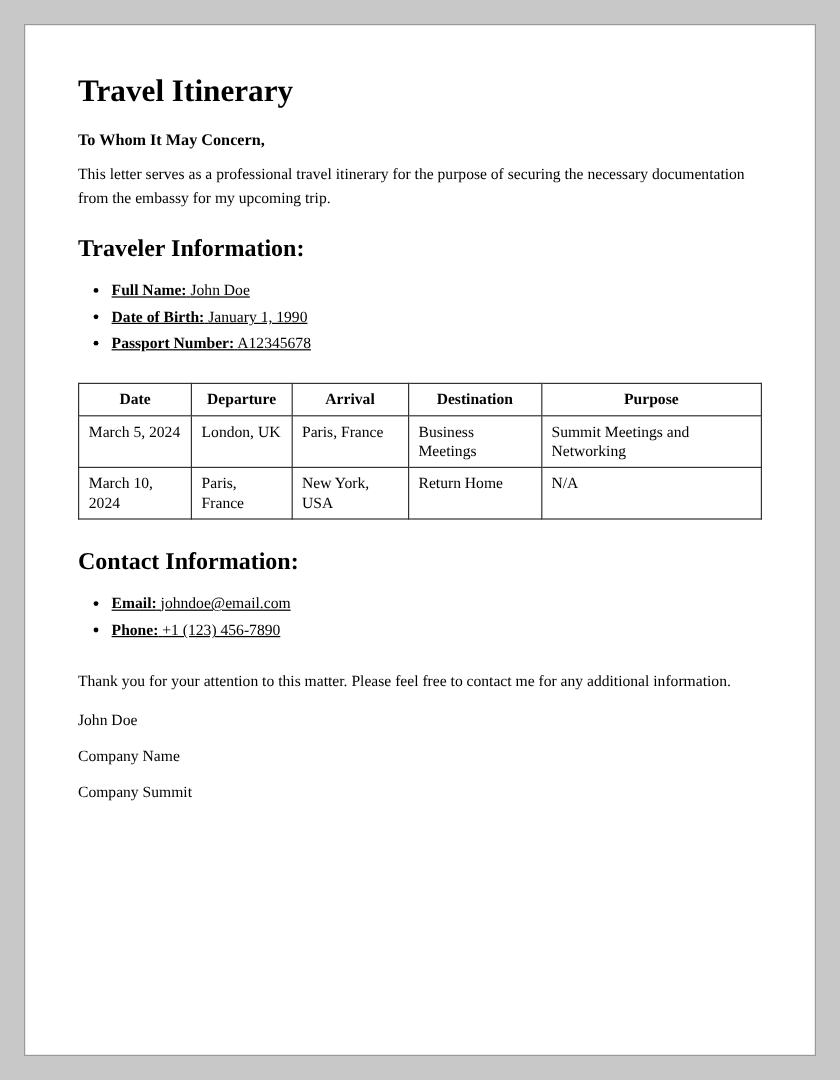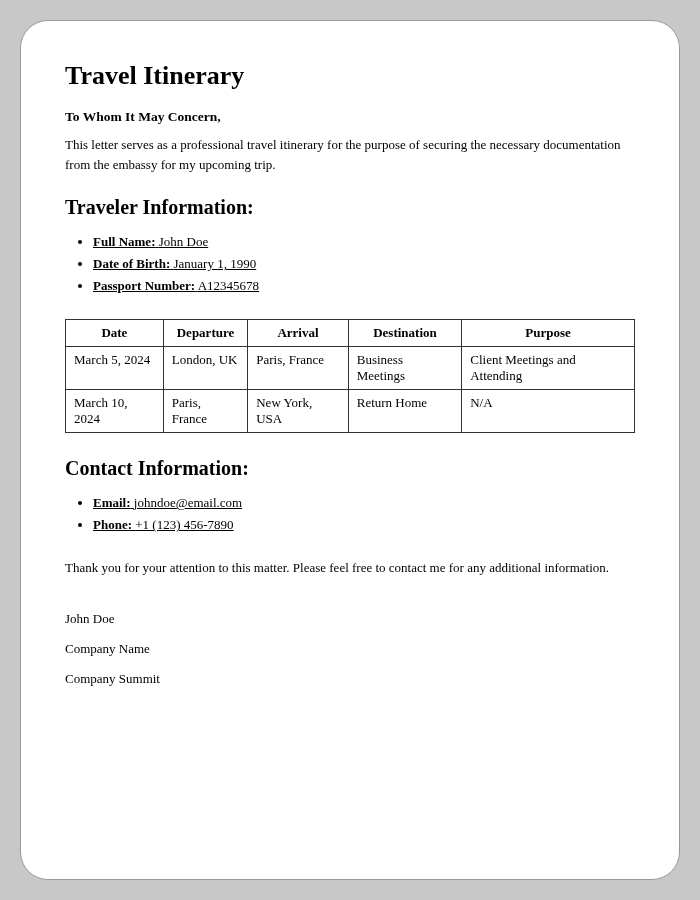--- a/index.html
+++ b/index.html
@@ -1,19 +1,18 @@
 <!DOCTYPE html>
 <html><head>
   <meta charset="utf-8">
   <style>
     * {
       box-sizing: border-box;
       margin: 0;
       padding: 0;
-      border-radius: 28px;
     }
 
     body {
       background: #c8c8c8;
       display: flex;
       justify-content: center;
       align-items: flex-start;
       min-height: 900px;
       padding: 20px;
       font-family: Georgia, 'Times New Roman', serif;
@@ -89,21 +88,21 @@
       background: #ffffff;
     }
 
     .trip-table td {
       background: #ffffff;
     }
 
     .closing-text {
       font-size: 13px;
       line-height: 1.5;
-      margin-bottom: 28px;
+      margin-bottom: 9px;
     }
 
     .sign-block {
       font-size: 13px;
       line-height: 2;
     }
 
     .sign-block p {
       margin-bottom: 4px;
     }
@@ -146,21 +145,21 @@
         <th>Destination</th>
         <th>Purpose</th>
       </tr>
     </thead>
     <tbody>
       <tr>
         <td>March 5, 2024</td>
         <td>London, UK</td>
         <td>Paris, France</td>
         <td>Business Meetings</td>
-        <td>Client Meetings and Attending</td>
+        <td>Summit Meetings and Networking</td>
       </tr>
       <tr>
         <td>March 10, 2024</td>
         <td>Paris, France</td>
         <td>New York, USA</td>
         <td>Return Home</td>
         <td>N/A</td>
       </tr>
     </tbody>
   </table>

